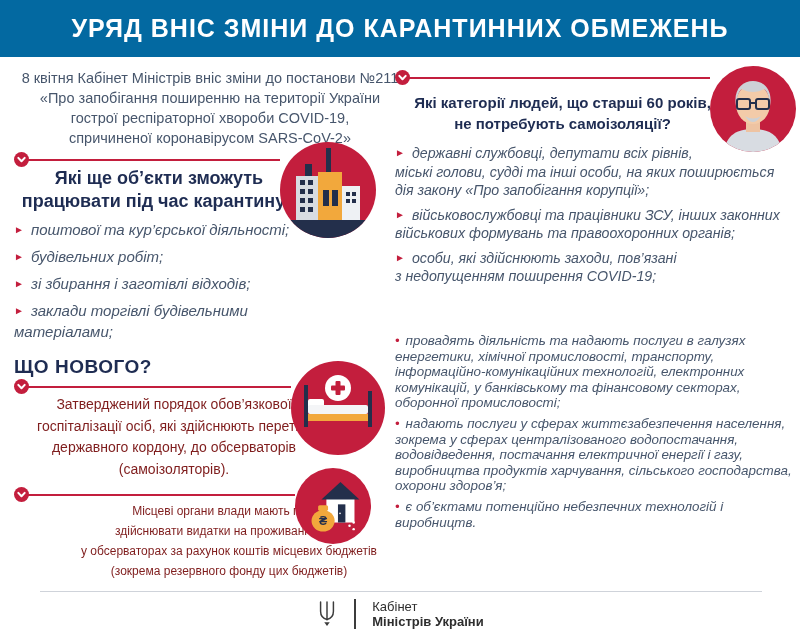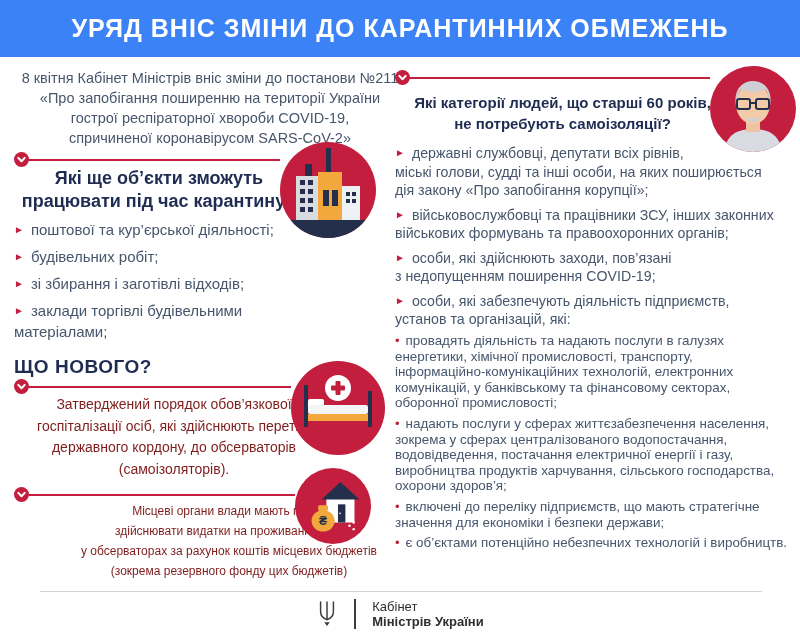--- a/index.html
+++ b/index.html
@@ -1,19 +1,19 @@
 <!DOCTYPE html>
 <html><head>
 <meta charset="utf-8">
 <style>
   html,body{margin:0;padding:0;background:#fff;font-family:"Liberation Sans",sans-serif;}
   .page{position:relative;width:800px;height:634px;background:#ffffff;overflow:hidden;}
 
   
-  .banner{position:absolute;left:0;top:0;width:800px;height:57px;background:#3b82f6;display:flex;align-items:center;justify-content:center;}
+  .banner{position:absolute;left:0;top:0;width:800px;height:57px;background:#0369a1;display:flex;align-items:center;justify-content:center;}
   .banner-title{color:#ffffff;font-size:25px;font-weight:bold;letter-spacing:1px;margin:0;}
 
   
   .pre{white-space:pre-line;text-align:center;}
   .intro{position:absolute;left:14px;top:68px;width:392px;font-size:14.5px;line-height:20px;color:#47566c;}
   .heading{position:absolute;font-weight:bold;color:#1e2c52;}
   #heading-facilities{left:14px;top:167px;width:290px;font-size:18px;line-height:23px;}
   #heading-whats-new{left:14px;top:356px;font-size:19px;letter-spacing:.5px;}
   #heading-right{left:395px;top:92px;width:335px;font-size:15px;line-height:21px;}
   .para{position:absolute;color:#7f1d1d;}
@@ -22,21 +22,21 @@
 
   
   .connector{position:absolute;display:flex;align-items:center;}
   #conn-facilities{left:14px;top:152px;width:266px;}
   #conn-hospital{left:14px;top:379px;width:277px;}
   #conn-budget{left:14px;top:487px;width:281px;}
   #conn-right{left:395px;top:70px;width:315px;}
   .conn-line{flex:1;height:2px;background:#c31e3d;margin-left:-1px;}
 
   
-  .blist{position:absolute;}
+  .blist{position:absolute;font-style:italic;}
   #list-facilities{left:14px;top:219px;width:290px;}
   #list-right{left:395px;top:144px;width:402px;}
   #list-right-sub{left:395px;top:333px;width:402px;}
   .bullet{font-size:15px;line-height:21px;color:#47566c;margin-bottom:6px;}
   .bulletR{font-size:14.2px;line-height:18.5px;color:#47566c;margin-bottom:6px;}
   .sbullet{font-size:13.4px;line-height:15.6px;color:#47566c;margin-bottom:5px;}
   .bmark{color:#c31e3d;font-size:10px;margin-right:7px;vertical-align:2px;}
   .smark{color:#c31e3d;font-size:13px;margin-right:6px;}
   .btext{white-space:pre-line;}
 
@@ -223,37 +223,33 @@
 не потребують самоізоляції?</div>
 
   <div class="blist" id="list-right">
     <div class="bulletR"><span class="bmark">►</span><span class="btext">державні службовці, депутати всіх рівнів,
 міські голови, судді та інші особи, на яких поширюється
 дія закону «Про запобігання корупції»;</span></div>
     <div class="bulletR"><span class="bmark">►</span><span class="btext">військовослужбовці та працівники ЗСУ, інших законних
 військових формувань та правоохоронних органів;</span></div>
     <div class="bulletR"><span class="bmark">►</span><span class="btext">особи, які здійснюють заходи, пов’язані
 з недопущенням поширення COVID-19;</span></div>
-    <div class="bulletR"><span class="bmark">►</span><span class="btext">особи, які забезпечують діяльність підприємств,
-установ та організацій, які:</span></div>
   </div>
 
   <div class="blist" id="list-right-sub">
     <div class="sbullet"><span class="smark">•</span><span class="btext">провадять діяльність та надають послуги в галузях
 енергетики, хімічної промисловості, транспорту,
 інформаційно-комунікаційних технологій, електронних
 комунікацій, у банківському та фінансовому секторах,
 оборонної промисловості;</span></div>
     <div class="sbullet"><span class="smark">•</span><span class="btext">надають послуги у сферах життєзабезпечення населення,
 зокрема у сферах централізованого водопостачання,
 водовідведення, постачання електричної енергії і газу,
 виробництва продуктів харчування, сільського господарства,
 охорони здоров’я;</span></div>
-    <div class="sbullet"><span class="smark">•</span><span class="btext">включені до переліку підприємств, що мають стратегічне
-значення для економіки і безпеки держави;</span></div>
     <div class="sbullet"><span class="smark">•</span><span class="btext">є об’єктами потенційно небезпечних технологій і виробництв.</span></div>
   </div>
 
   <div class="divider"></div>
   <div class="footer">
     <svg width="22" height="28" viewBox="0 0 24 30">
       <g fill="none" stroke="#3c3c3c" stroke-width="1.6" stroke-linecap="round" stroke-linejoin="round">
         <path d="M5 2 v10 c0 5 3 8 7 9"></path>
         <path d="M19 2 v10 c0 5 -3 8 -7 9"></path>
         <path d="M12 2 v19"></path>

